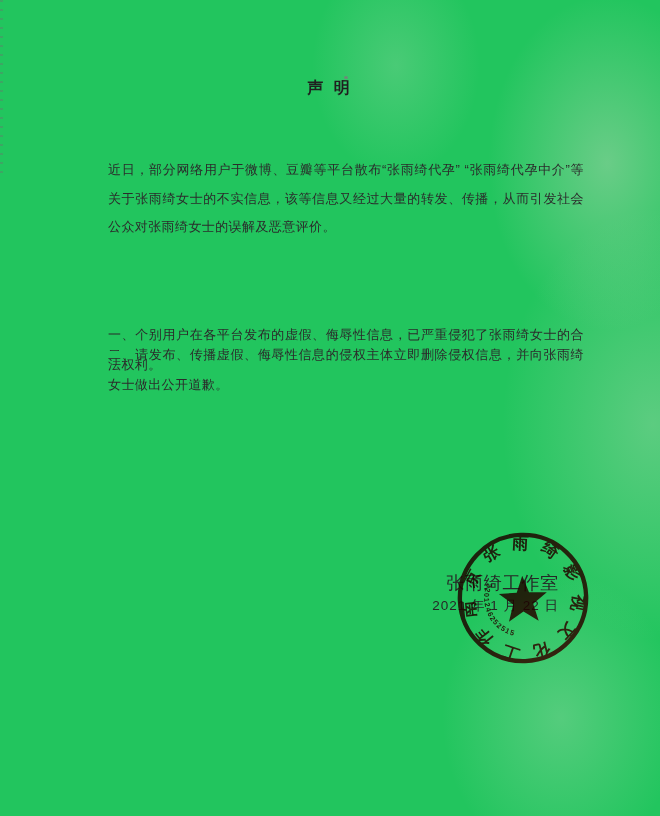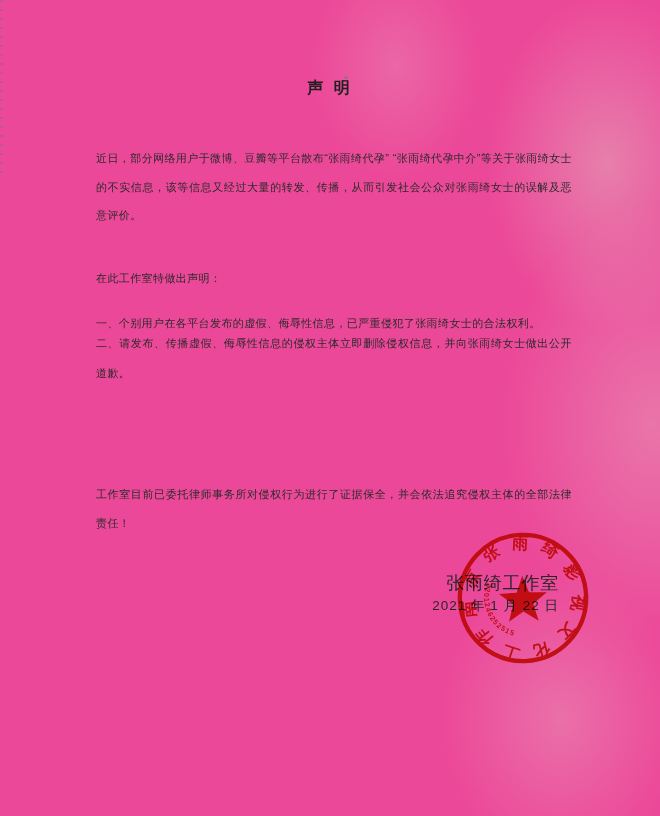--- a/index.html
+++ b/index.html
@@ -1,21 +1,21 @@
 <!DOCTYPE html>
 <html><head>
 <meta charset="utf-8">
 <style>
   html,body { margin:0; padding:0; }
   body { background:#e9e7e2; }
   .page {
     position:relative;
     width:660px; height:816px;
     margin:0 auto;
-    background:#ec4899;
+    background:#22c55e;
     overflow:hidden;
     font-family:"Liberation Sans","DejaVu Sans",sans-serif;
     color:#2b2b2b;
   }
   
   .paper-texture {
     position:absolute; inset:0; pointer-events:none;
     background:
       radial-gradient(ellipse 170px 240px at 92% 20%, rgba(222,217,202,0.38), transparent 70%),
       radial-gradient(ellipse 210px 300px at 99% 52%, rgba(226,221,207,0.30), transparent 72%),
@@ -34,25 +34,25 @@
     opacity:.8;
   }
   .title {
     position:absolute; left:92px; width:476px; top:78px;
     text-align:center;
     font-size:16px; font-weight:bold; letter-spacing:3px;
     color:#1f1f1f;
   }
   .para {
     position:absolute; left:92px; width:476px;
-    font-size:11px; letter-spacing:0.4px;
+    font-size:13px; letter-spacing:0.4px;
     line-height:28.5px;
     text-align:justify;
     color:#2b2b2b;
-    margin:4px;
+    margin:16px;
   }
   .p1 { top:140px; }
   .p2 { top:260px; }
   .item1 { top:304px; line-height:30px; }
   .item2 { top:324px; line-height:30px; }
   .item3 { top:380px; line-height:30px; }
   .p3 { top:476px; }
   .signature {
     position:absolute; right:101px; top:571px;
     font-size:18px; letter-spacing:0.8px; color:#262626;
@@ -77,24 +77,22 @@
 <body>
 
 <div class="page">
   <div class="paper-texture"></div>
   <div class="edge-marks"></div>
   <div class="speck"></div>
 
   <div class="title">声 明</div>
 
   <p class="para p1">近日，部分网络用户于微博、豆瓣等平台散布“张雨绮代孕” “张雨绮代孕中介”等关于张雨绮女士的不实信息，该等信息又经过大量的转发、传播，从而引发社会公众对张雨绮女士的误解及恶意评价。</p>
-  <p class="para p2">在此工作室特做出声明：</p>
   <p class="para item1">一、个别用户在各平台发布的虚假、侮辱性信息，已严重侵犯了张雨绮女士的合法权利。</p>
   <p class="para item2">二、请发布、传播虚假、侮辱性信息的侵权主体立即删除侵权信息，并向张雨绮女士做出公开道歉。</p>
-  <p class="para p3">工作室目前已委托律师事务所对侵权行为进行了证据保全，并会依法追究侵权主体的全部法律责任！</p>
 
   <div class="signature">张雨绮工作室</div>
   <div class="dateline">2021 年 1 月 22 日</div>
 
   <svg class="seal" viewBox="0 0 140 140" aria-hidden="true">
     <defs>
       <path id="ringPath" d="M 22.1 87.4 A 51 51 0 1 1 23.4 90.7" fill="none"></path>
       <path id="codePath" d="M 33.7 53.1 A 40 40 0 0 0 76.9 109.4" fill="none"></path>
     </defs>
     <circle class="seal-red-stroke" cx="70" cy="70" r="65" fill="none" stroke-width="4.5" stroke="#cf2418"></circle>

